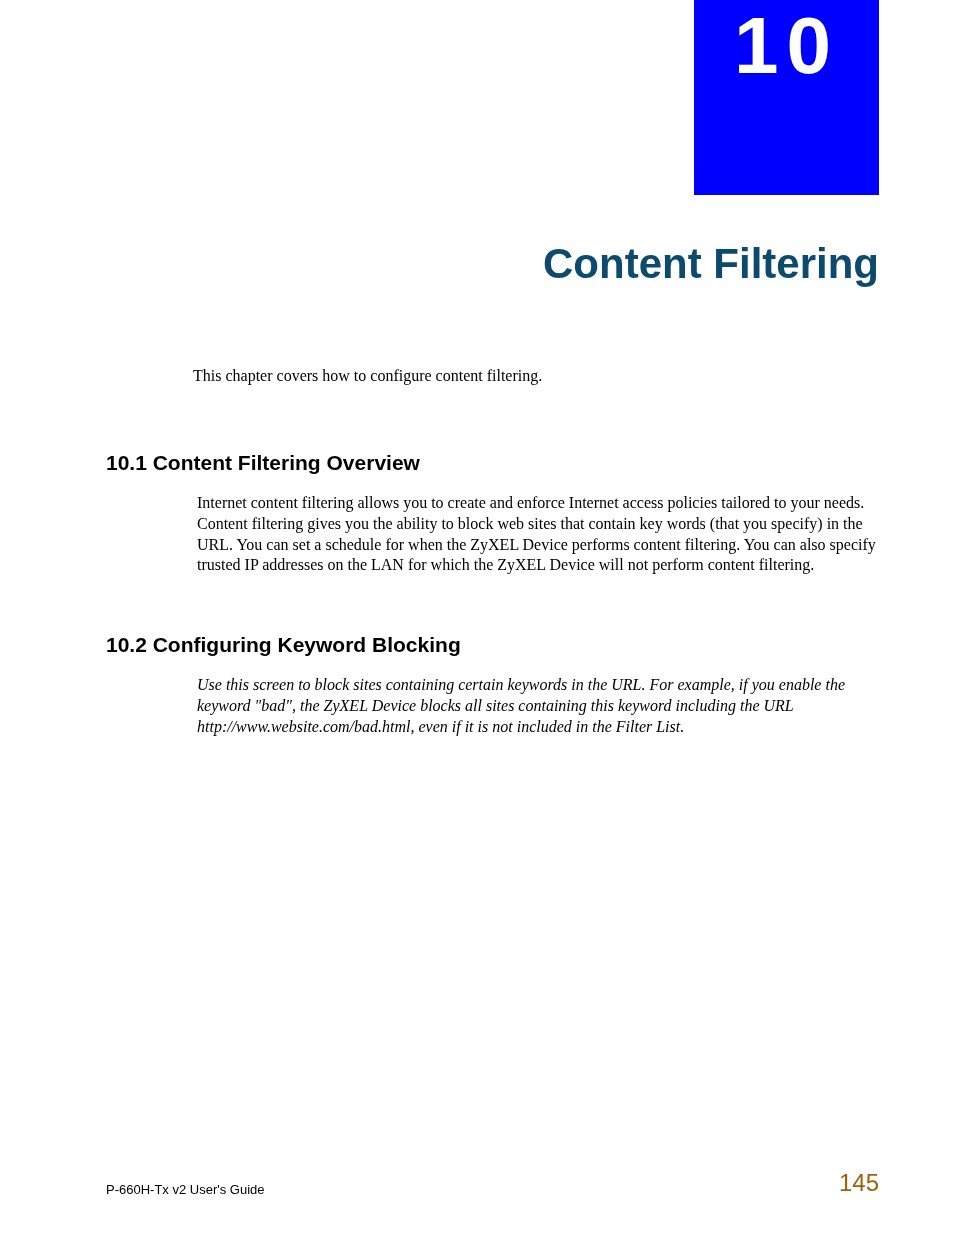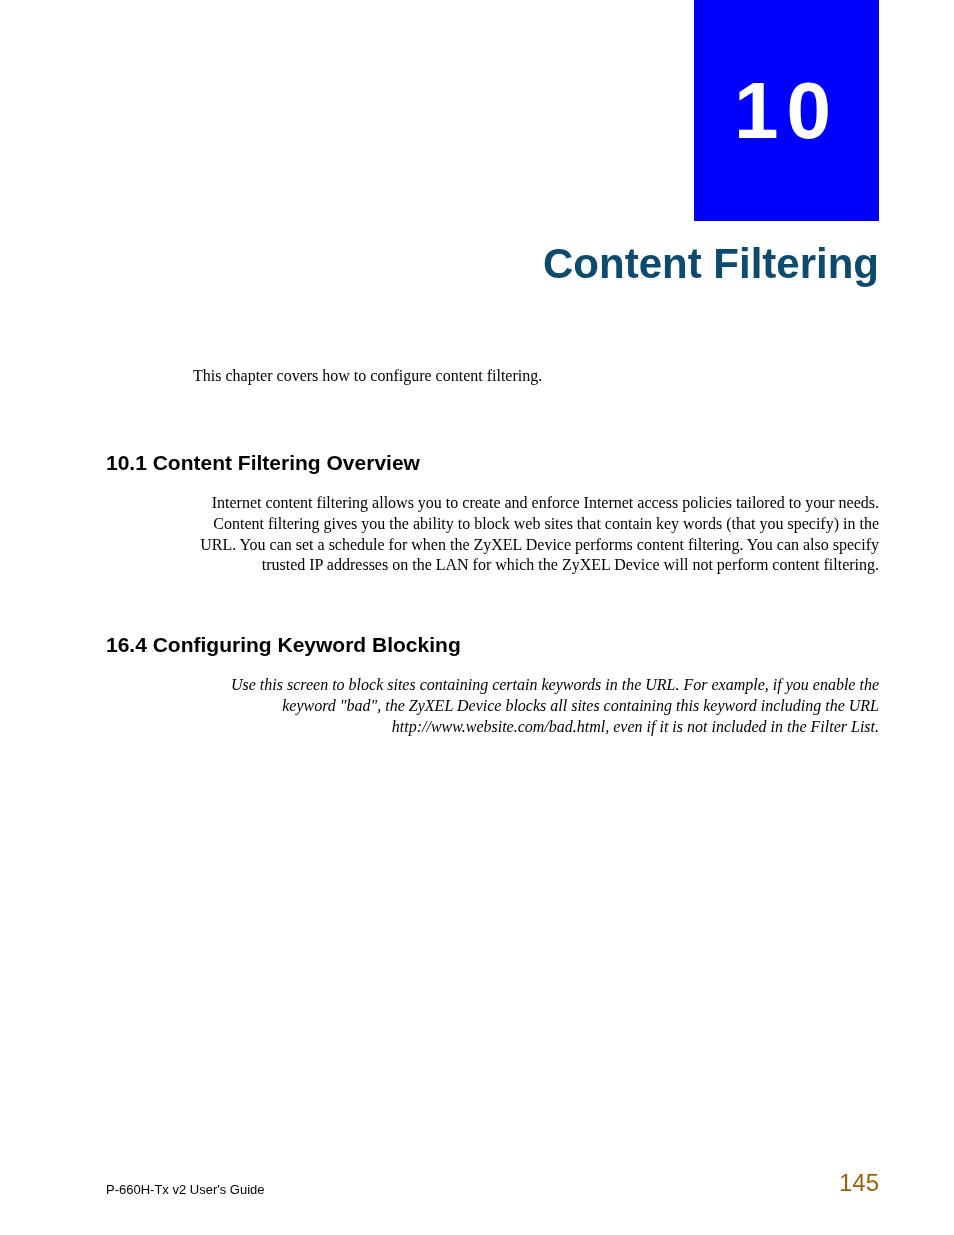--- a/index.html
+++ b/index.html
@@ -12,24 +12,23 @@
       height: 1235px;
       background: #ffffff;
       position: relative;
       font-family: 'Times New Roman', Times, serif;
     }
     .chapter-box {
       position: absolute;
       top: 0;
       right: 75px;
       width: 185px;
-      height: 221px;
+      height: 195px;
       background: #0000ff;
       display: flex;
-      align-items: center;
       justify-content: center;
     }
     .chapter-number {
       color: #ffffff;
       font-family: Arial, Helvetica, sans-serif;
       font-size: 80px;
       font-weight: bold;
       letter-spacing: 8px;
     }
     .chapter-title {
@@ -62,21 +61,20 @@
       font-weight: bold;
       color: #000000;
       margin-bottom: 18px;
       margin-top: 25px;
     }
     .section-body {
       font-size: 16px;
       color: #000000;
       line-height: 1.3;
       margin-left: 91px;
-      text-align: right;
     }
     .section-2 {
       position: absolute;
       top: 608px;
       left: 106px;
       right: 75px;
     }
     .para {
       margin-bottom: 10px;
       font-style: italic;
@@ -115,21 +113,21 @@
 <h1 class="chapter-title">Content Filtering</h1>
 
 <p class="intro-text">This chapter covers how to configure content filtering.</p>
 
 <div class="section-1">
   <h2 class="section-heading">10.1  Content Filtering Overview</h2>
   <p class="section-body">Internet content filtering allows you to create and enforce Internet access policies tailored to your needs. Content filtering gives you the ability to block web sites that contain key words (that you specify) in the URL. You can set a schedule for when the ZyXEL Device performs content filtering. You can also specify trusted IP addresses on the LAN for which the ZyXEL Device will not perform content filtering.</p>
 </div>
 
 <div class="section-2">
-  <h2 class="section-heading">16.4  Configuring Keyword Blocking</h2>
+  <h2 class="section-heading">10.2  Configuring Keyword Blocking</h2>
   <div class="section-body">
     <p class="para">Use this screen to block sites containing certain keywords in the URL. For example, if you enable the keyword "bad", the ZyXEL Device blocks all sites containing this keyword including the URL http://www.website.com/bad.html, even if it is not included in the Filter List.</p>
   </div>
 </div>
 
 <div class="footer">
   <span class="footer-left">P-660H-Tx v2 User's Guide</span>
   <span class="footer-right">145</span>
 </div>
 

